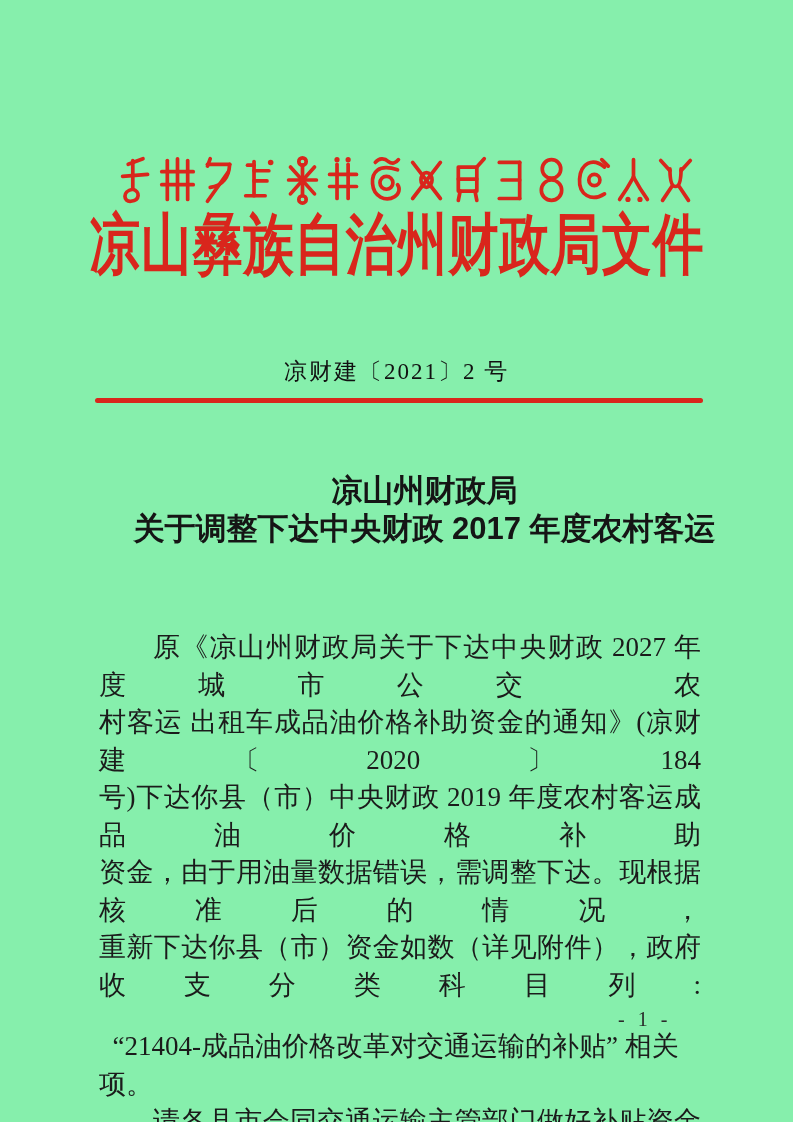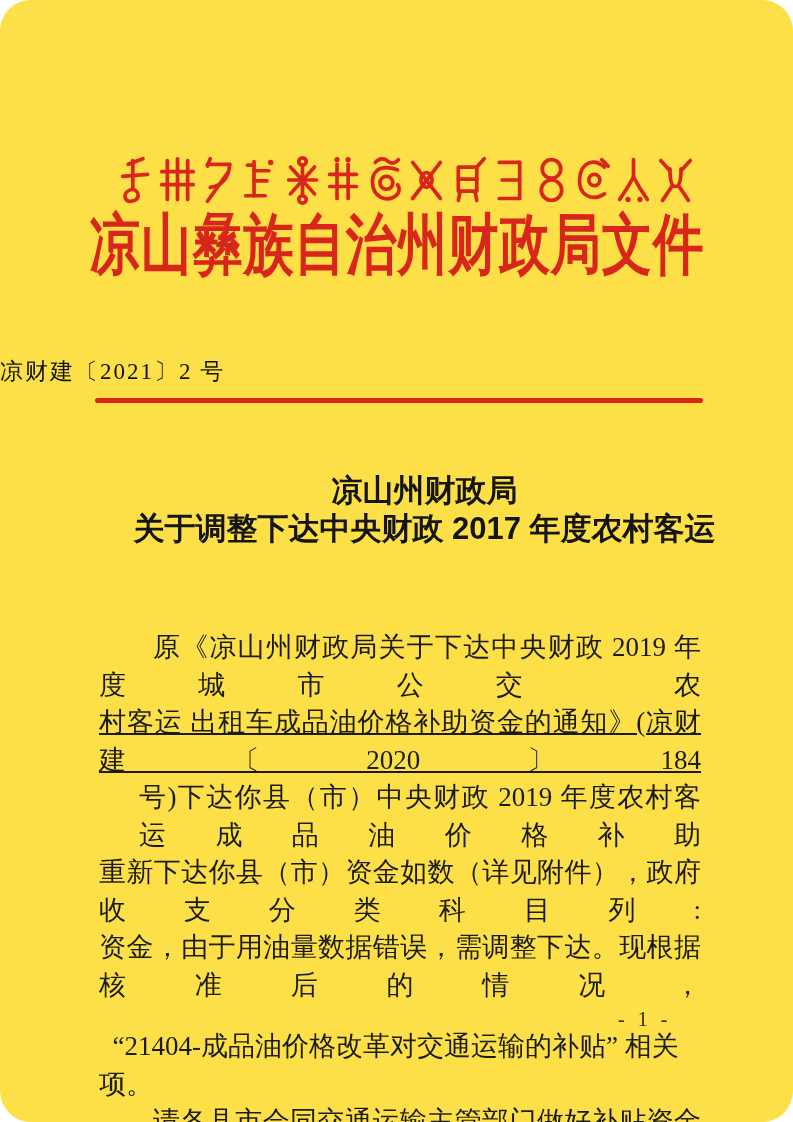--- a/index.html
+++ b/index.html
@@ -4,25 +4,24 @@
 <style>
   :root{
     --red:#d9261c;
     --ink:#1d1d1d;
   }
   html,body{margin:0;padding:0;background:#ffffff;}
   .page{
     position:relative;
     width:793px;height:1122px;
     margin:0 auto;
-    background:#fde047;
+    background:#86efac;
     overflow:hidden;
     font-family:"Liberation Serif","DejaVu Serif",serif;
     color:var(--ink);
-    border-radius:31px;
   }
   
   .yi-line{
     position:absolute;top:147px;left:118px;width:576px;height:62px;
     display:flex;justify-content:space-between;align-items:flex-end;
   }
   .yi-glyph{width:37px;height:58px;display:block;}
   .yi-glyph path,.yi-glyph circle,.yi-glyph ellipse{
     stroke:var(--red);stroke-width:4;fill:none;stroke-linecap:round;stroke-linejoin:round;
   }
@@ -35,21 +34,21 @@
     font-family:"Liberation Serif","DejaVu Serif",serif;
   }
   .masthead .inner{
     display:inline-block;white-space:nowrap;
     transform:scale(0.80,1.05);transform-origin:center top;
     letter-spacing:1px;
   }
   
   .doc-number{
     position:absolute;top:356px;left:0;width:100%;
-    text-align:left;font-size:23px;letter-spacing:2px;color:#111;
+    text-align:center;font-size:23px;letter-spacing:2px;color:#111;
   }
   
   .red-rule{
     position:absolute;top:398px;left:95px;width:608px;height:5px;
     background:var(--red);border-radius:3px;
   }
   
   .title-block{
     position:absolute;top:472px;left:0;width:100%;
     text-align:center;
@@ -174,24 +173,24 @@
   <div class="doc-number">凉财建〔2021〕2 号</div>
 
   <div class="red-rule"></div>
 
   <div class="title-block">
     <div>凉山州财政局</div>
     <div>关于调整下达中央财政 2017 年度农村客运</div>
   </div>
 
   <div class="body-block">
-      <div class="body-line justify" style="text-indent: 2em;">原《凉山州财政局关于下达中央财政 2019 年度城市公交 农</div>
-      <div class="body-line justify" style="text-indent: 0em; text-decoration: underline;">村客运 出租车成品油价格补助资金的通知》(凉财建〔2020〕184</div>
-      <div class="body-line justify" style="text-indent: 0em; margin-left: 40px;">号)下达你县（市）中央财政 2019 年度农村客运成品油价格补助</div>
+      <div class="body-line justify" style="text-indent: 2em;">原《凉山州财政局关于下达中央财政 2027 年度城市公交 农</div>
+      <div class="body-line justify" style="text-indent: 0em;">村客运 出租车成品油价格补助资金的通知》(凉财建〔2020〕184</div>
+      <div class="body-line justify" style="text-indent: 0em;">号)下达你县（市）中央财政 2019 年度农村客运成品油价格补助</div>
+      <div class="body-line justify" style="text-indent: 0em;">资金，由于用油量数据错误，需调整下达。现根据核准后的情况，</div>
       <div class="body-line justify" style="text-indent: 0em;">重新下达你县（市）资金如数（详见附件），政府收支分类科目列:</div>
-      <div class="body-line justify" style="text-indent: 0em;">资金，由于用油量数据错误，需调整下达。现根据核准后的情况，</div>
       <div class="body-line" style="text-indent: 0.5em; margin-top: 24px;">“21404-成品油价格改革对交通运输的补贴” 相关项。</div>
       <div class="body-line justify" style="text-indent: 2em;">请各县市会同交通运输主管部门做好补贴资金分配和发放工</div>
     </div>
 
   <div class="page-number">- 1 -</div>
 
 </div>
 
 </body></html>

